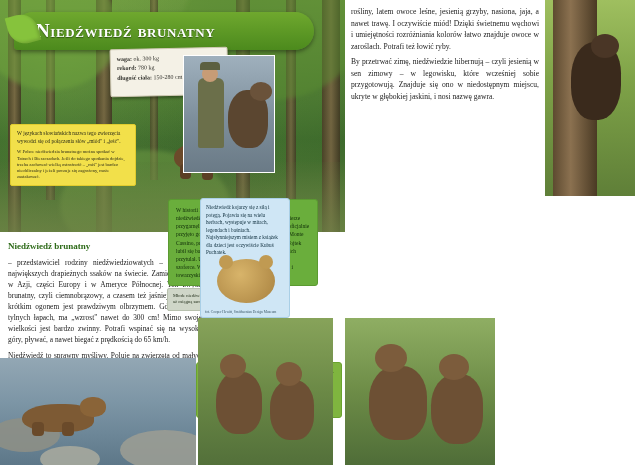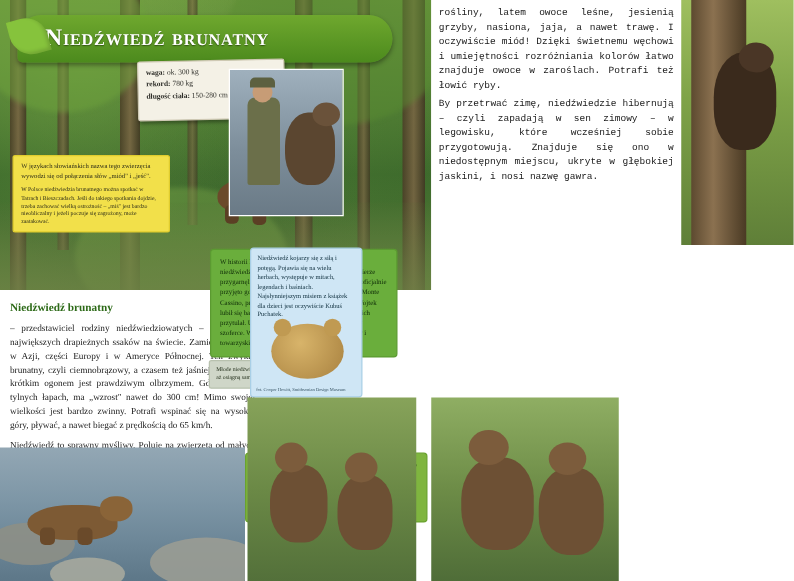--- a/index.html
+++ b/index.html
@@ -105,21 +105,21 @@
     background:#7fb53f; color:#13300a; border-radius:3px;
     padding:6px 7px; font-size:5.6px; line-height:1.5;
     border:1px solid #6aa22f;
   }
 
   
   .right-col { position:absolute; left:345px; top:0; width:290px; height:465px; background:#ffffff; }
 
   .right-text {
     position:absolute; left:6px; top:6px; width:188px;
-    font-size:7.6px; line-height:1.52; color:#1a1a1a; text-align:justify;font-family:Liberation Mono, monospace;
+    font-size:7.6px; line-height:1.52; color:#1a1a1a; text-align:justify;
   }
   .right-text p { margin:0 0 4px 0; }
 
   
   .tree-photo {
     position:absolute; left:200px; top:0; width:90px; height:196px;
     background: linear-gradient(180deg,#9fbf5f,#7fa348 40%,#5f7f38);
     overflow:hidden;
   }
   .tree-trunk {
@@ -266,21 +266,21 @@
 
     <div class="box-green-bottom">
       <span>Podgatunkiem niedźwiedzia brunatnego jest grizli, żyjący w Ameryce Północnej od Kanady aż po północny Meksyk. Zamieszkuje gęste lasy, tundry i wybrzeża – najbardziej lubi tereny nad rzeką czy strumieniem, w których chętnie łowi ryby.</span>
     </div>
   </div>
 
   <div class="right-col">
 
     <div class="right-text">
       <p>rośliny, latem owoce leśne, jesienią grzyby, nasiona, jaja, a nawet trawę. I oczywiście miód! Dzięki świetnemu węchowi i umiejętności rozróżniania kolorów łatwo znajduje owoce w zaroślach. Potrafi też łowić ryby.</p>
-      <p>By przetrwać zimę, niedźwiedzie hibernują – czyli zapadają w sen zimowy – w legowisku, które wcześniej sobie przygotowują. Znajduje się ono w niedostępnym miejscu, ukryte w głębokiej jaskini, i nosi nazwę gawra.</p>
+      <p>By przetrwać zimę, niedźwiedzie hibernują – czyli jesienią w sen zimowy – w legowisku, które wcześniej sobie przygotowują. Znajduje się ono w niedostępnym miejscu, ukryte w głębokiej jaskini, i nosi nazwę gawra.</p>
     </div>
 
     <div class="tree-photo">
       <div class="tree-trunk"></div>
       <div class="tree-bear"></div>
       <div class="tree-bear-head"></div>
     </div>
 
   </div>
 

